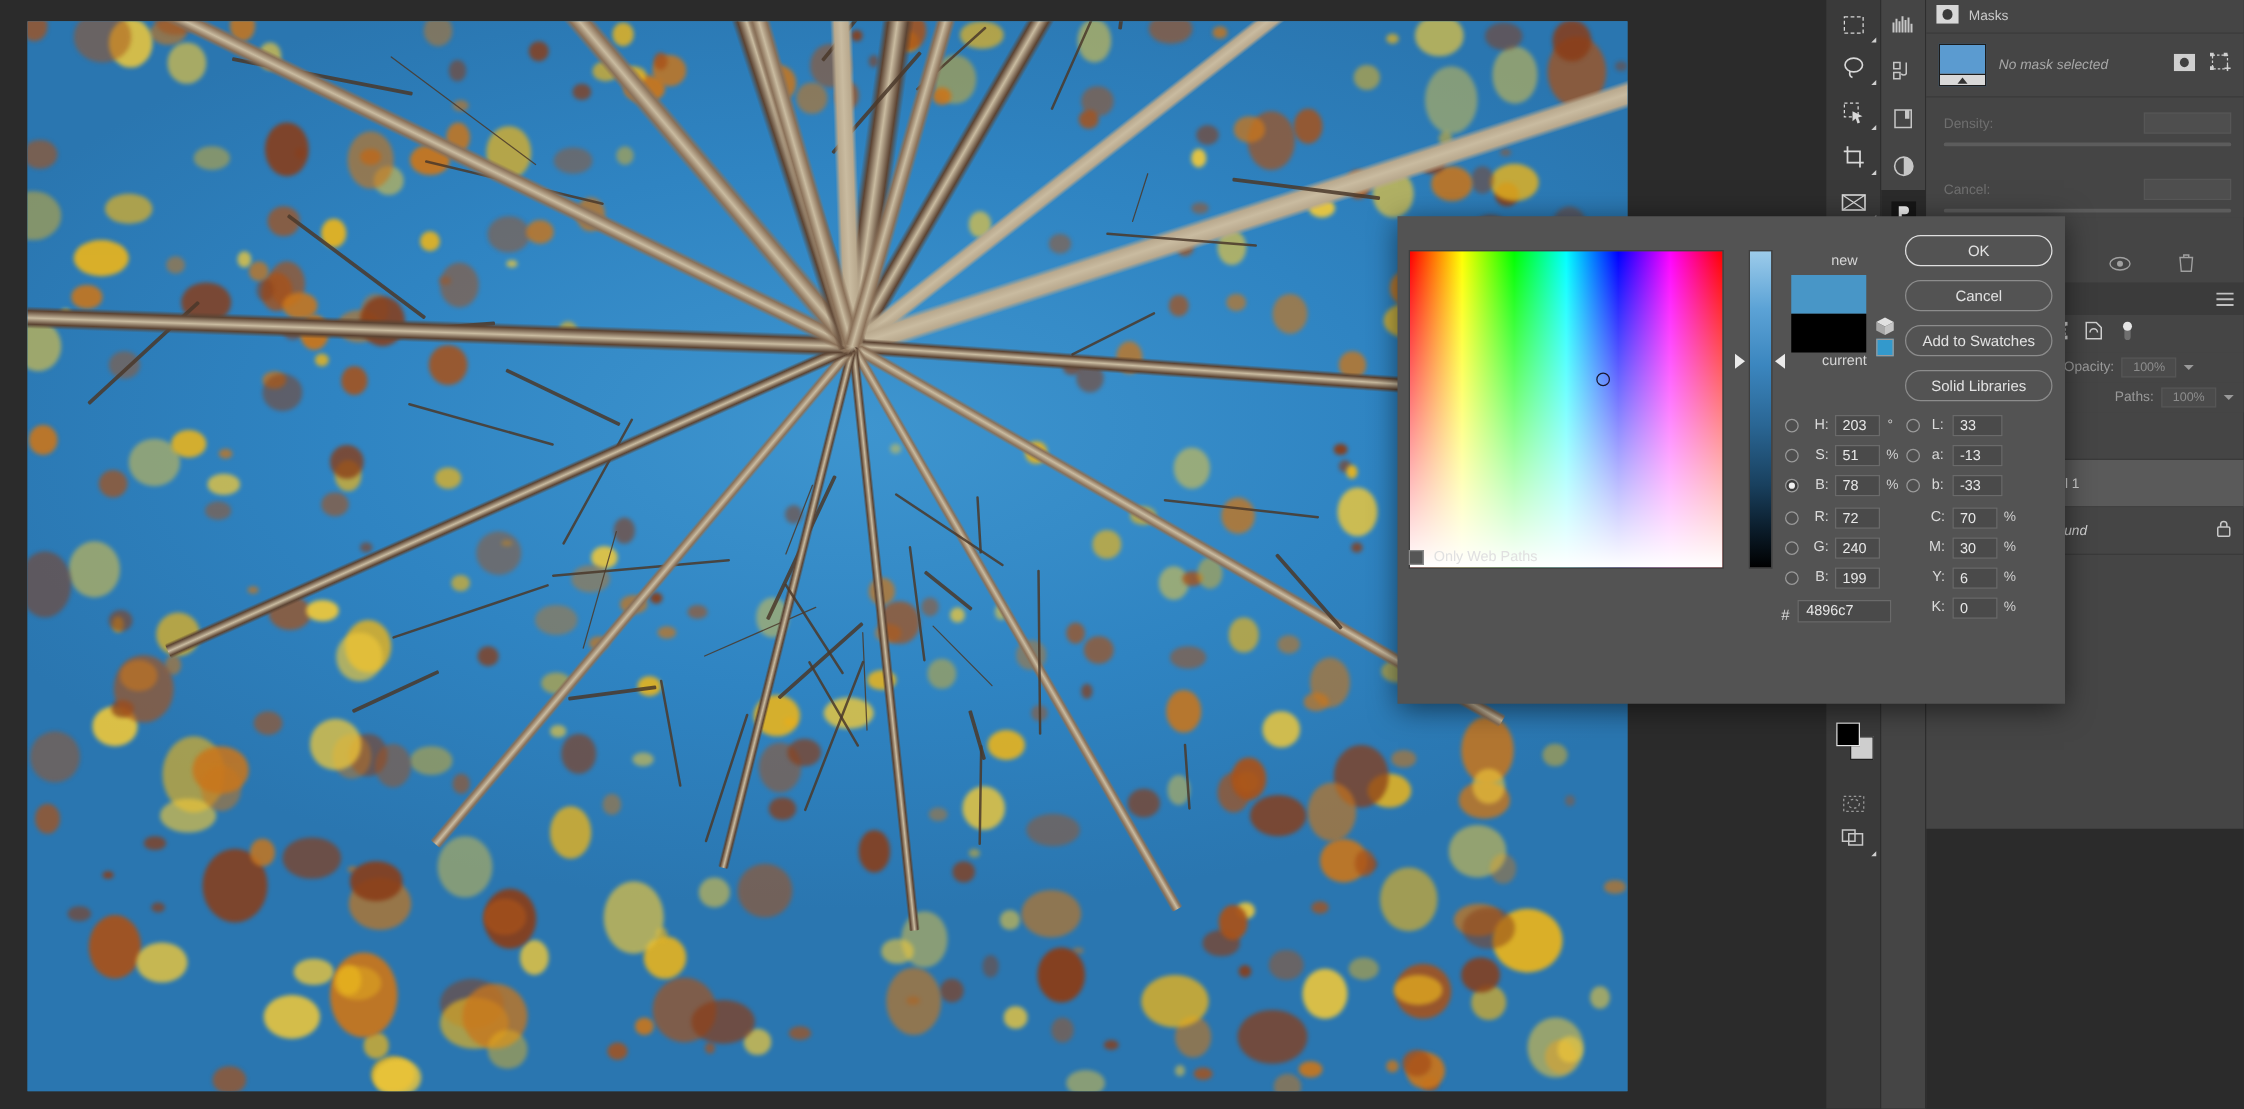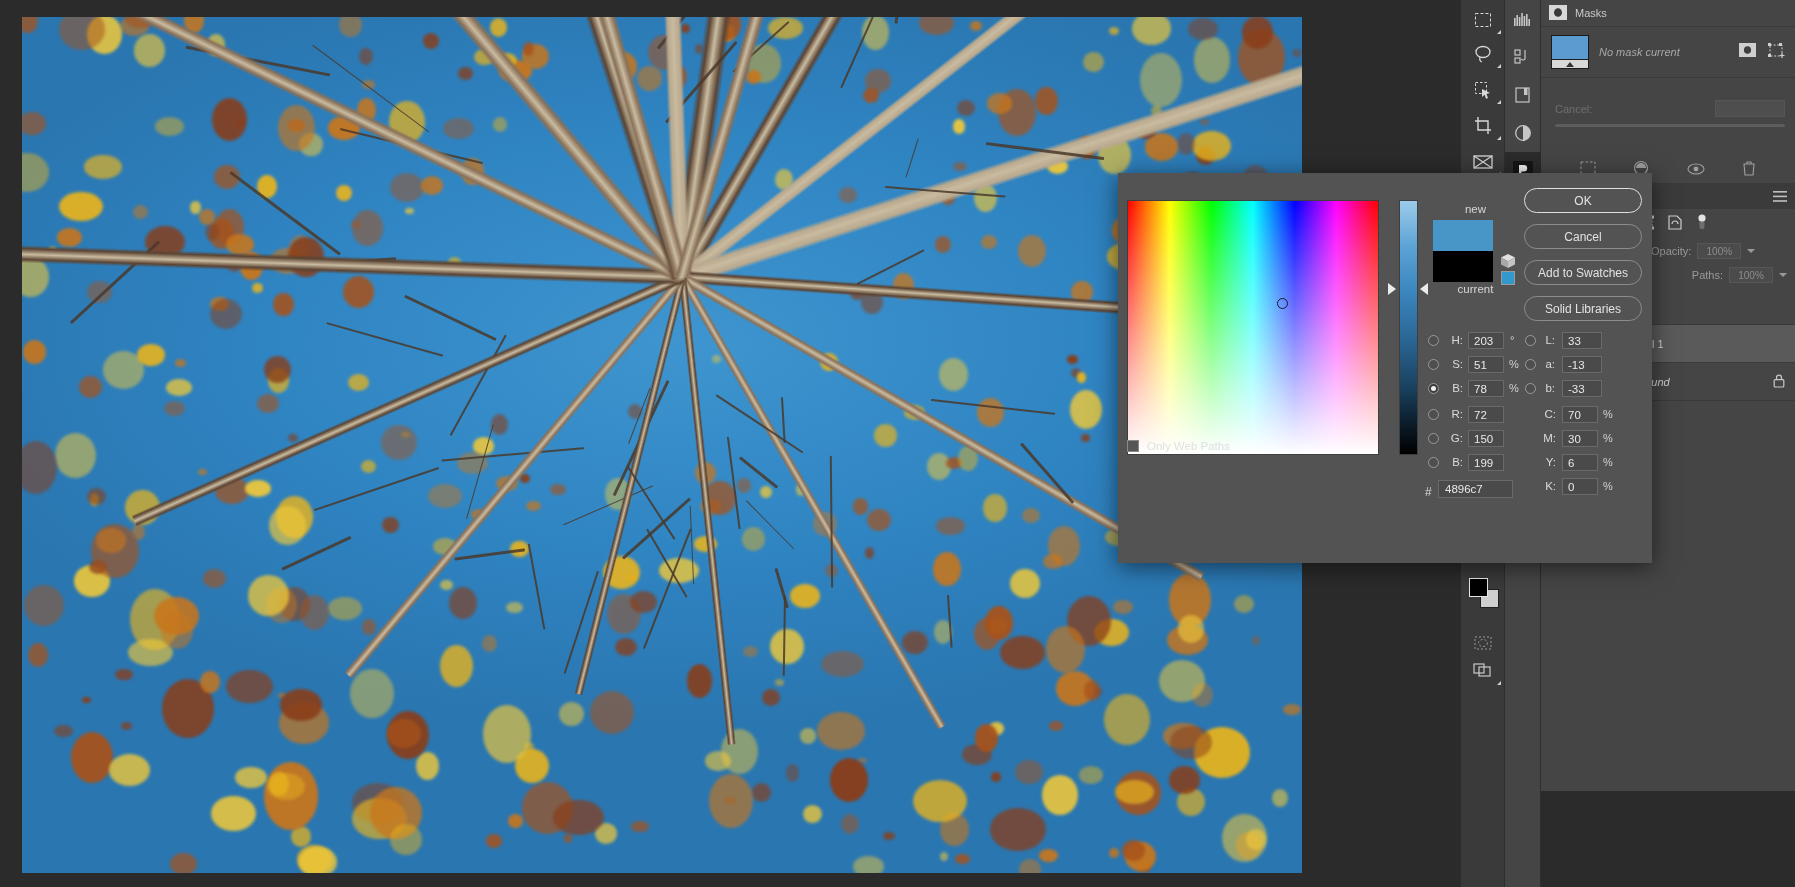--- a/index.html
+++ b/index.html
@@ -70,21 +70,21 @@
     background: #454545; border-right: 1px solid #2e2e2e;
   }
   .panel-icon {
     width: 36px; height: 38px;
     display: flex; align-items: center; justify-content: center;
   }
   .panel-icon.active { background: #2b2b2b; }
 
   
   #right-panels {
-    position: absolute; left: 1541px; top: 0; width: 254px; height: 791px;
+    position: absolute; left: 1541px; top: 0; width: 254px; height: 663px;
     background: #454545;
   }
   .panel-header {
     height: 26px; display: flex; align-items: center; gap: 8px;
     padding: 0 8px; background: #454545;
     font-size: 11px; color: #c9c9c9;
   }
   .props-body { background: #454545; }
   .mask-row {
     display: flex; align-items: center; gap: 10px;
@@ -851,41 +851,48 @@
           </svg>
       </span>
       <span>Masks</span>
     </div>
 
     <div class="props-body">
       <div class="mask-row">
         <div class="mask-thumb">
             <span class="tri"></span>
           </div>
-        <div class="mask-label">No mask current</div>
+        <div class="mask-label">No mask selected</div>
         <div class="mask-icons">
           <span>
             <svg width="17" height="14" viewBox="0 0 17 14">
                 <rect width="17" height="14" fill="#cfcfcf"></rect>
                 <ellipse cx="8.5" cy="7" rx="3.6" ry="3.8" fill="#3f3f3f"></ellipse>
               </svg>
           </span>
           <span>
             <svg width="17" height="15" viewBox="0 0 17 15">
                 <rect x="2" y="2" width="12" height="11" fill="none" stroke="#cfcfcf" stroke-dasharray="2 1.6"></rect>
                 <rect x="0" y="0" width="3" height="3" fill="#cfcfcf"></rect>
                 <rect x="11" y="0" width="3" height="3" fill="#cfcfcf"></rect>
                 <rect x="0" y="11" width="3" height="3" fill="#cfcfcf"></rect>
                 <path d="M14 10 v5 M11.5 12.5 h5" stroke="#cfcfcf" stroke-width="1.2"></path>
               </svg>
           </span>
         </div>
       </div>
       <div class="panel-divider"></div>
 
+      <div class="prop-row">
+        <div class="prop-line">
+          <span class="prop-name">Density:</span>
+          <span class="prop-field"></span>
+        </div>
+        <div class="prop-track"></div>
+      </div>
 
       <div class="prop-row" style="padding-top:22px;">
         <div class="prop-line">
           <span class="prop-name">Cancel:</span>
           <span class="prop-field"></span>
         </div>
         <div class="prop-track"></div>
       </div>
     </div>
 
@@ -1079,21 +1086,21 @@
       <span class="rad" style="left:407px; top:210px;"></span>
       <span class="flab" style="left:423px; top:209px; width:14px;">b:</span>
       <span class="fbox" style="left:444px; top:207px; width:40px;">-33</span>
 
       <span class="rad" style="left:310px; top:236px;"></span>
       <span class="flab" style="left:327px; top:235px; width:18px;">R:</span>
       <span class="fbox" style="left:350px; top:233px; width:36px;">72</span>
 
       <span class="rad" style="left:310px; top:260px;"></span>
       <span class="flab" style="left:327px; top:259px; width:18px;">G:</span>
-      <span class="fbox" style="left:350px; top:257px; width:36px;">150</span>
+      <span class="fbox" style="left:350px; top:257px; width:36px;">240</span>
 
       <span class="rad" style="left:310px; top:284px;"></span>
       <span class="flab" style="left:327px; top:283px; width:18px;">B:</span>
       <span class="fbox" style="left:350px; top:281px; width:36px;">199</span>
 
       <span class="flab" style="left:418px; top:235px; width:20px;">C:</span>
       <span class="fbox" style="left:444px; top:233px; width:36px;">70</span>
       <span class="funit" style="left:485px; top:235px;">%</span>
 
       <span class="flab" style="left:418px; top:259px; width:20px;">M:</span>

